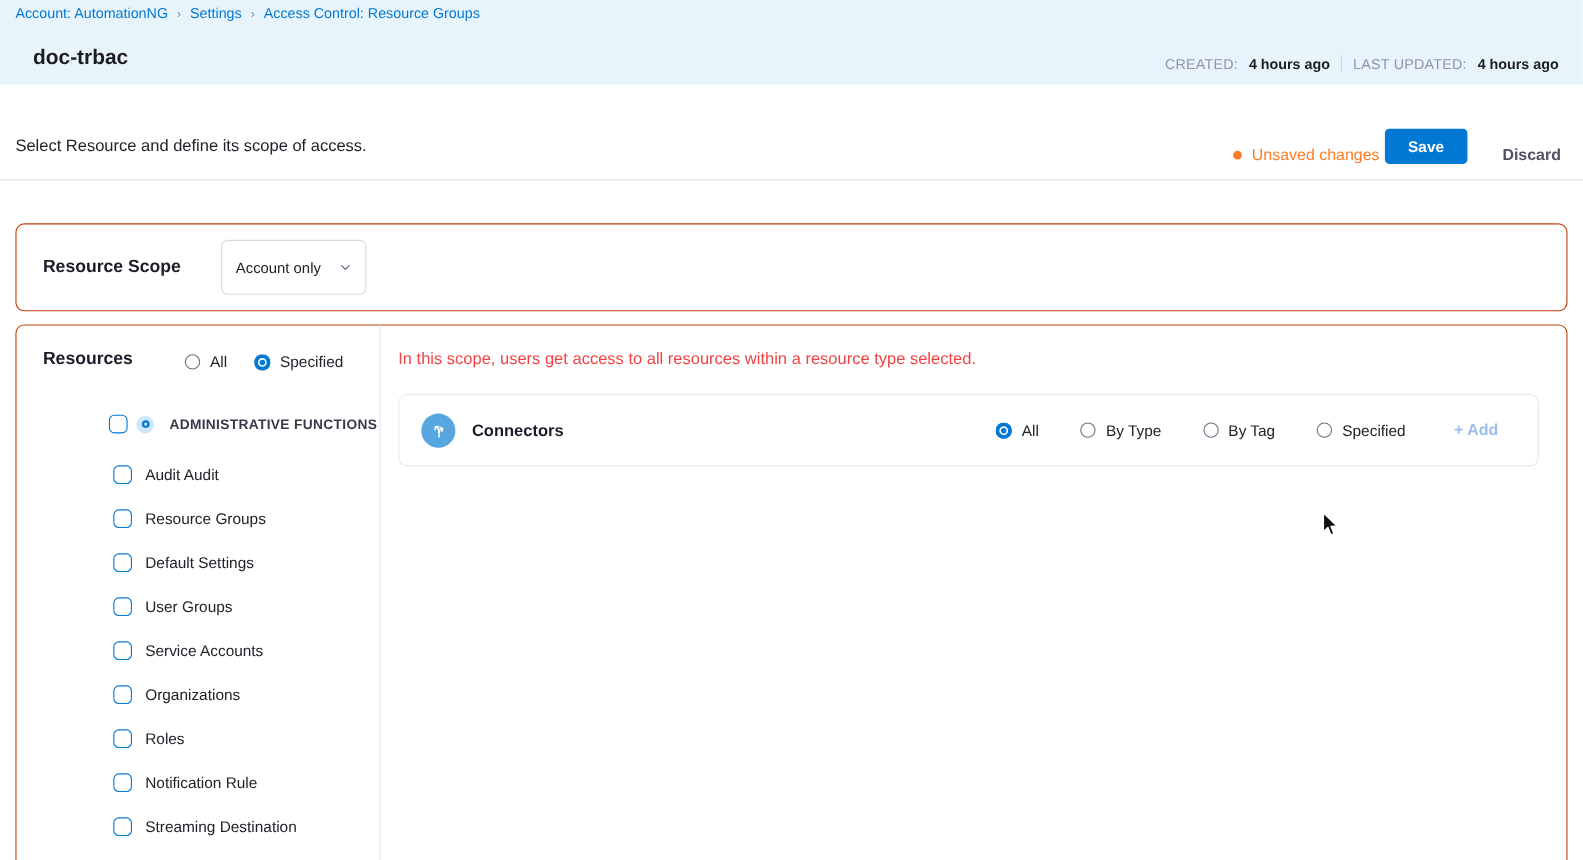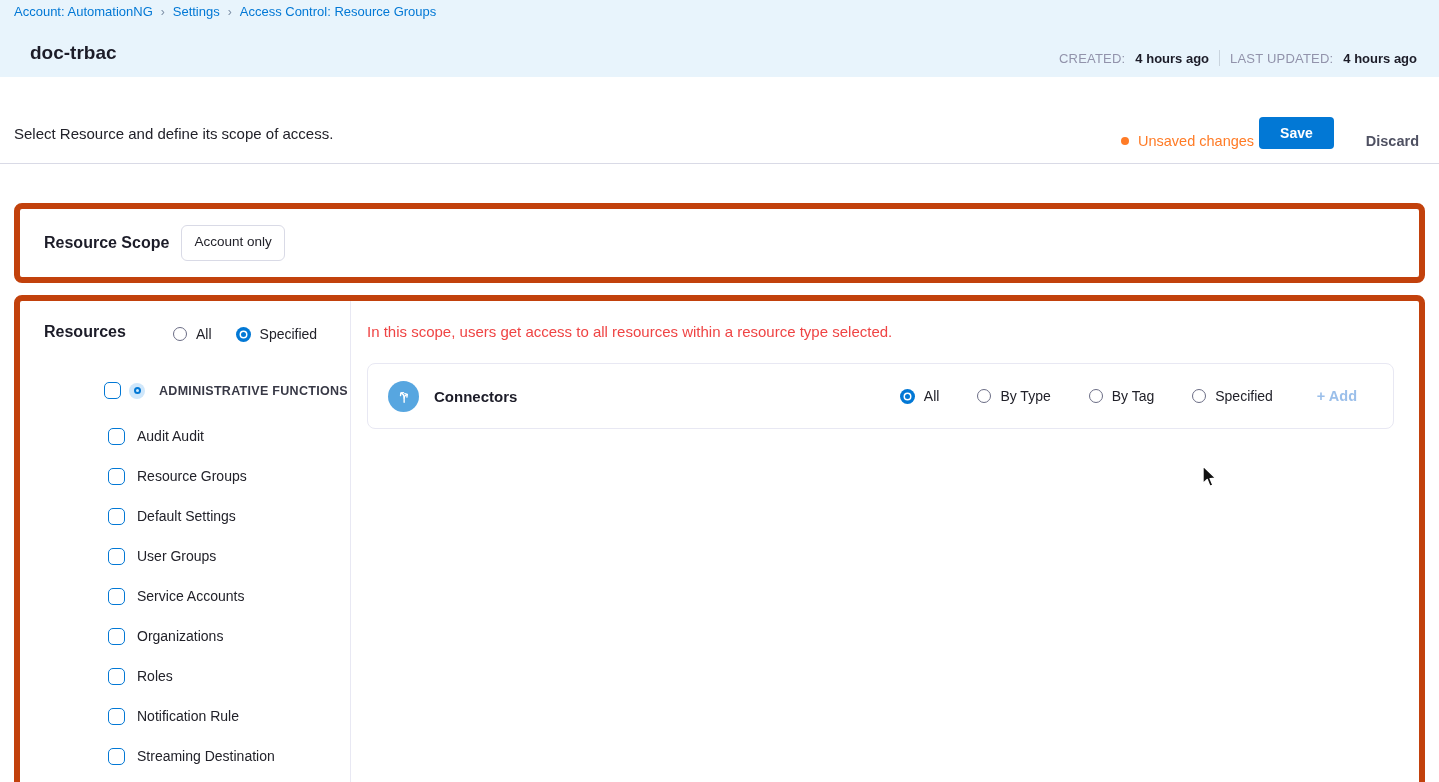--- a/index.html
+++ b/index.html
@@ -25,25 +25,25 @@
   .toolbar-desc { position:absolute; left:14px; top:50%; transform:translateY(-50%); font-size:15px; color:#22222a; }
   .toolbar-actions { position:absolute; right:20px; top:50%; transform:translateY(-50%); display:flex; align-items:flex-end; }
   .unsaved { display:flex; align-items:center; gap:9px; color:#ff7b26; font-size:14.5px; }
   .unsaved-dot { width:8px; height:8px; border-radius:50%; background:#ff7b26; }
   .save-btn { margin-left:5px; background:#0278d5; color:#fff; border:none; border-radius:4px;
               font-family:inherit; font-size:14px; font-weight:700; padding:8px 21px; height:32px; cursor:pointer; }
   .discard-btn { margin-left:32px; background:transparent; border:none; font-family:inherit;
                  font-size:14.5px; font-weight:600; color:#4f5162; cursor:pointer; }
 
   
-  .card { position:absolute; background:#fff; border:6px solid #c2410c; border-radius:8px; }
+  .card { position:absolute; background:#fff; border:1px solid #c2410c; border-radius:8px; }
   .scope-card { left:14px; right:14px; top:203px; height:80px; display:flex; align-items:center; padding-left:24px; }
   .scope-label { font-size:16px; font-weight:700; color:#1c1c28; }
-  .scope-select { margin-left:12px; display:flex; align-items:center; gap:16px; border:1px solid #d9dae6;
-                  border-radius:6px; background:#fff; padding:8px 12px; font-size:13.5px; color:#22222a; cursor:pointer; height:36px;flex-direction:column; }
+  .scope-select { margin-left:37px; display:flex; align-items:center; gap:16px; border:1px solid #d9dae6;
+                  border-radius:6px; background:#fff; padding:8px 12px; font-size:13.5px; color:#22222a; cursor:pointer; height:50px; }
   .chev { width:12px; height:12px; }
 
   .resources-card { left:14px; right:14px; top:295px; height:510px; }
   .left-col { position:absolute; left:0; top:0; bottom:0; width:331px; border-right:1px solid #e8e8f3; }
   .resources-title { position:absolute; left:24px; top:22px; font-size:16px; font-weight:700; color:#1c1c28; }
   .res-radios { position:absolute; left:153px; top:25px; display:flex; align-items:center; gap:24px; }
 
   .radio-opt { display:flex; align-items:center; gap:9px; cursor:pointer; font-size:14px; color:#22222a; }
   .radio { width:14px; height:14px; border-radius:50%; border:1.5px solid #6b6d85; background:#fff; flex:0 0 auto; }
   .radio.selected { border:none; width:15px; height:15px; box-shadow:inset 0 0 0 3.5px #0278d5; position:relative; }

